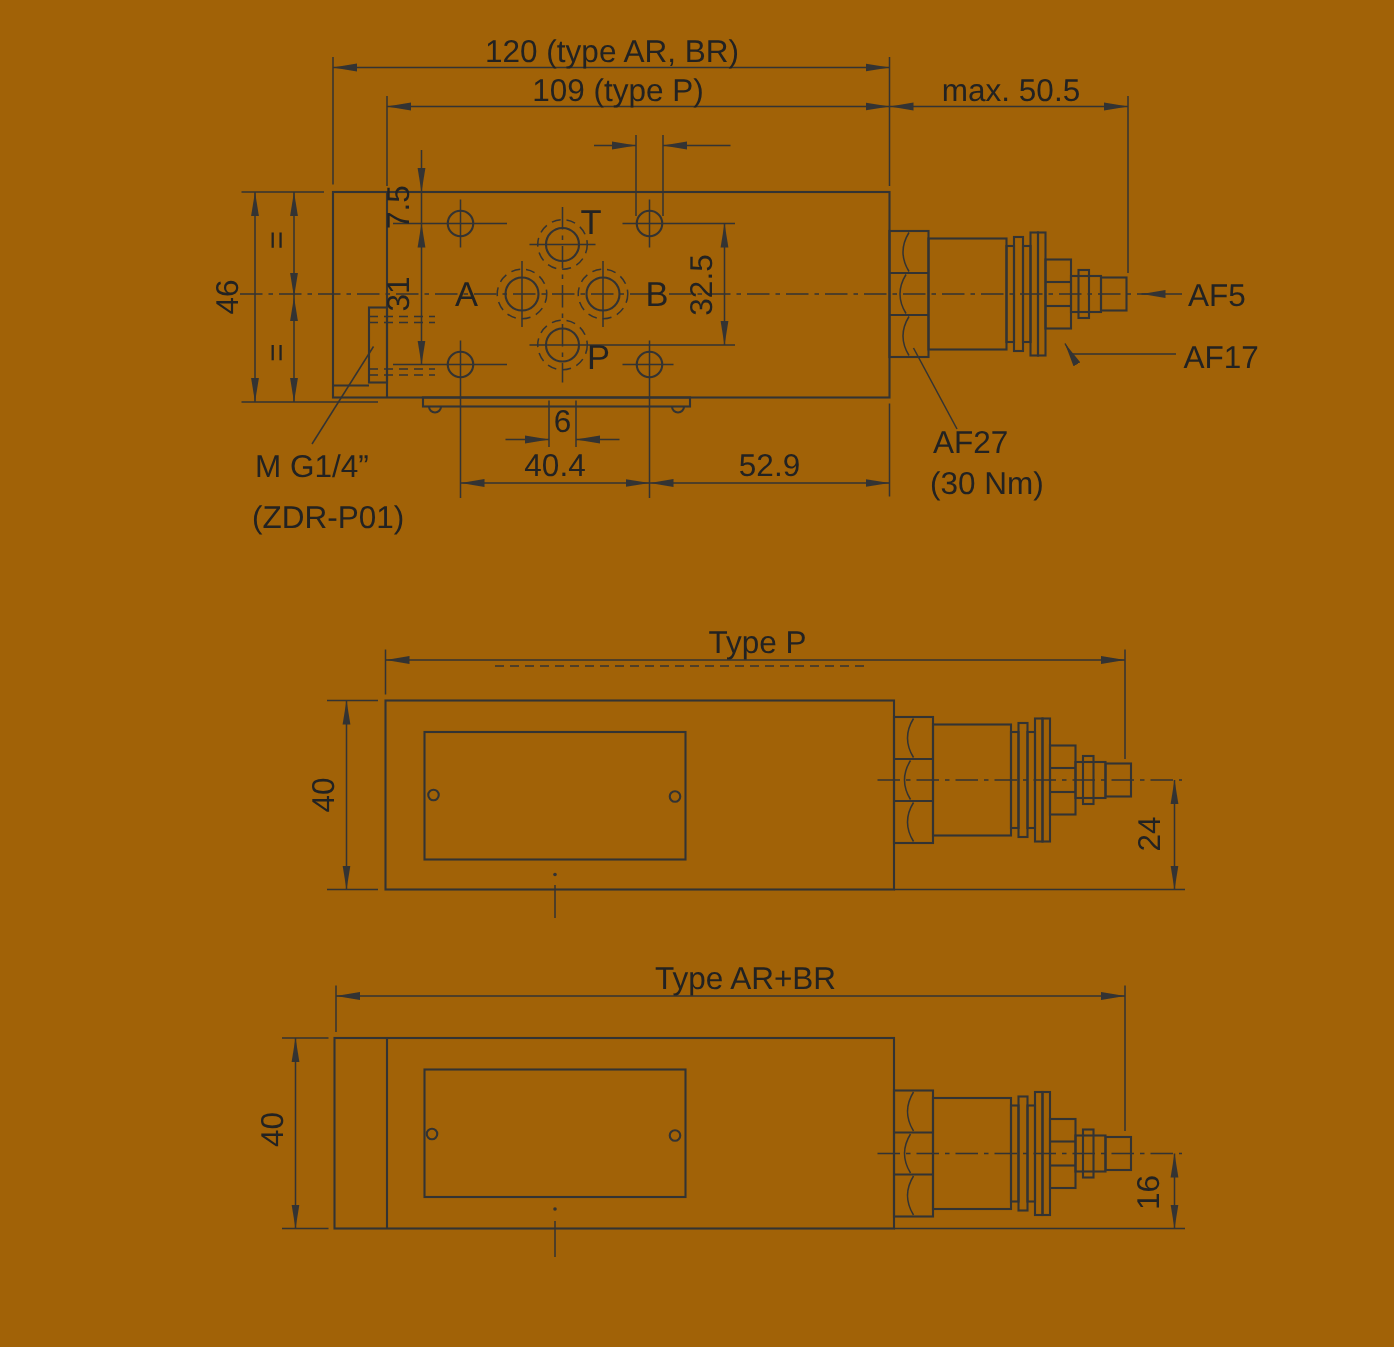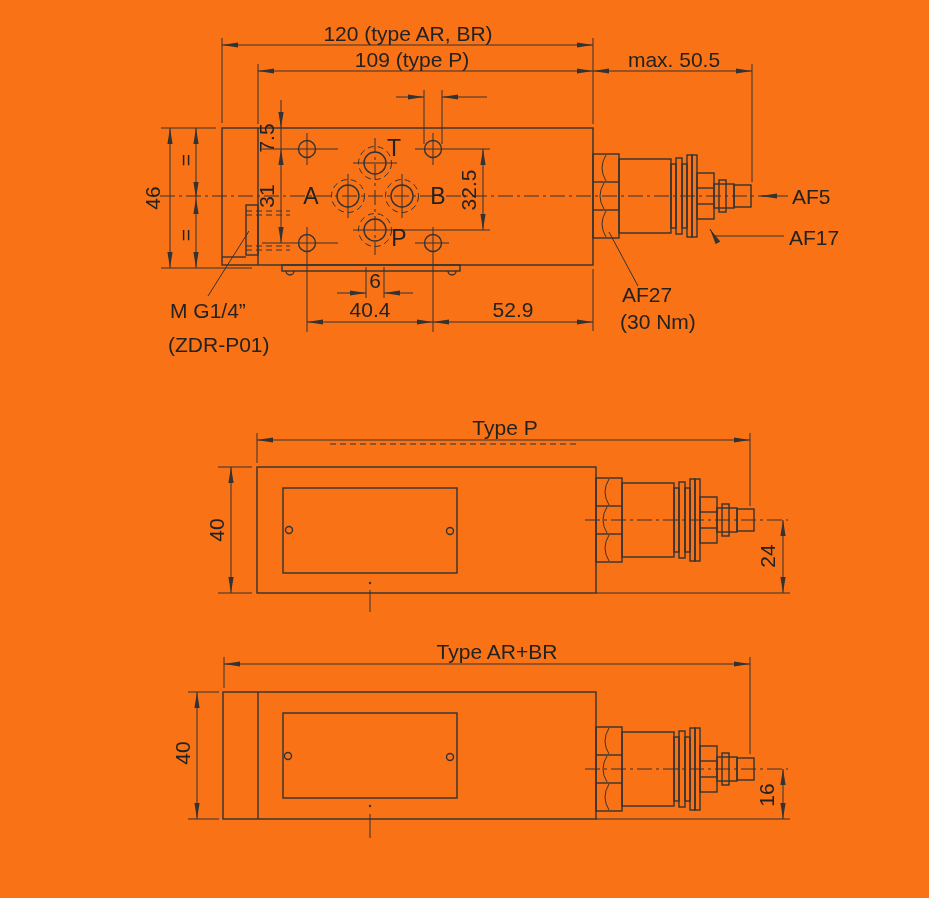--- a/index.html
+++ b/index.html
@@ -1,16 +1,16 @@
 <!DOCTYPE html>
 <html><head>
 <meta charset="utf-8">
 <style>
   html,body{margin:0;padding:0;background:#ffffff;}
-  #stage{position:relative;width:929px;height:898px;background:#f97316;overflow:hidden;
+  #stage{position:relative;width:929px;height:898px;background:#a16207;overflow:hidden;
          font-family:"Liberation Sans", sans-serif;}
   svg{display:block;}
   
   .ol{stroke:#333;stroke-width:1.4;fill:none;stroke-linecap:butt;}     
   .dl{stroke:#333;stroke-width:1;fill:none;}                            
   .cl{stroke:#333;stroke-width:1;fill:none;stroke-dasharray:15 4 3 4;}  
   .hd{stroke:#333;stroke-width:1;fill:none;stroke-dasharray:6 4;}       
   .t {font:21px "Liberation Sans", sans-serif;fill:#222;}
   .tp{font:23px "Liberation Sans", sans-serif;fill:#222;}
 </style>

